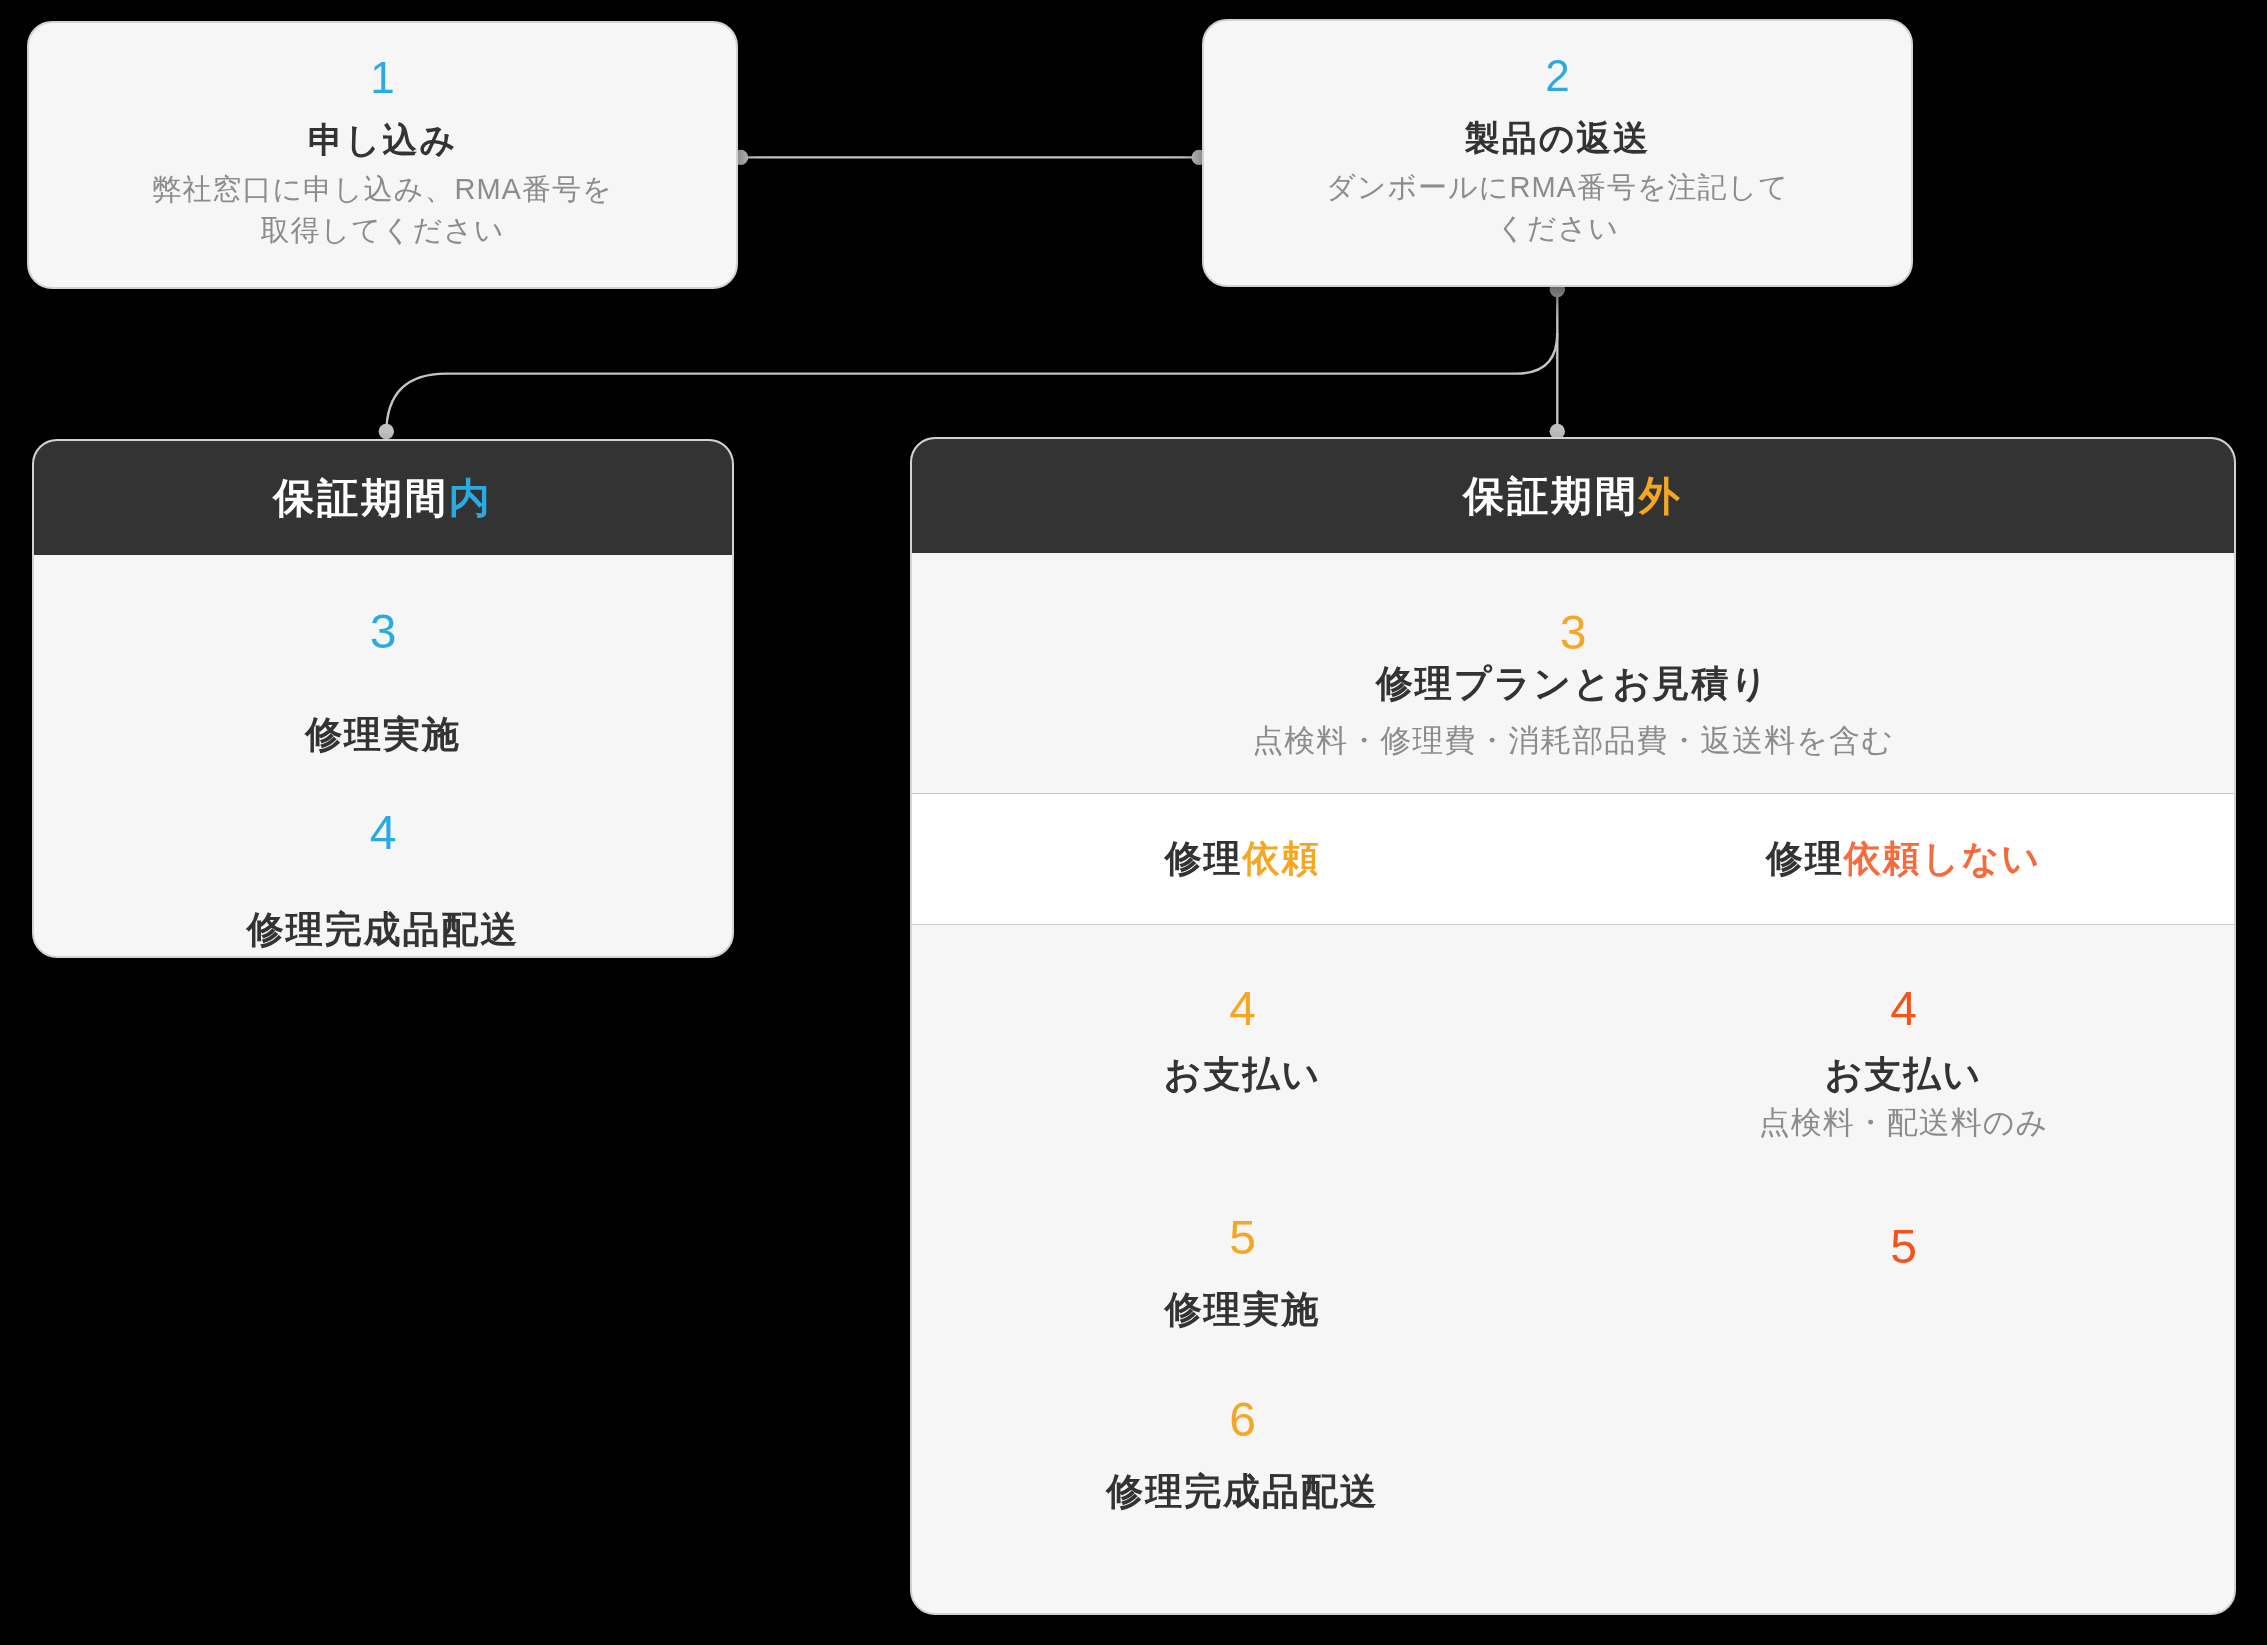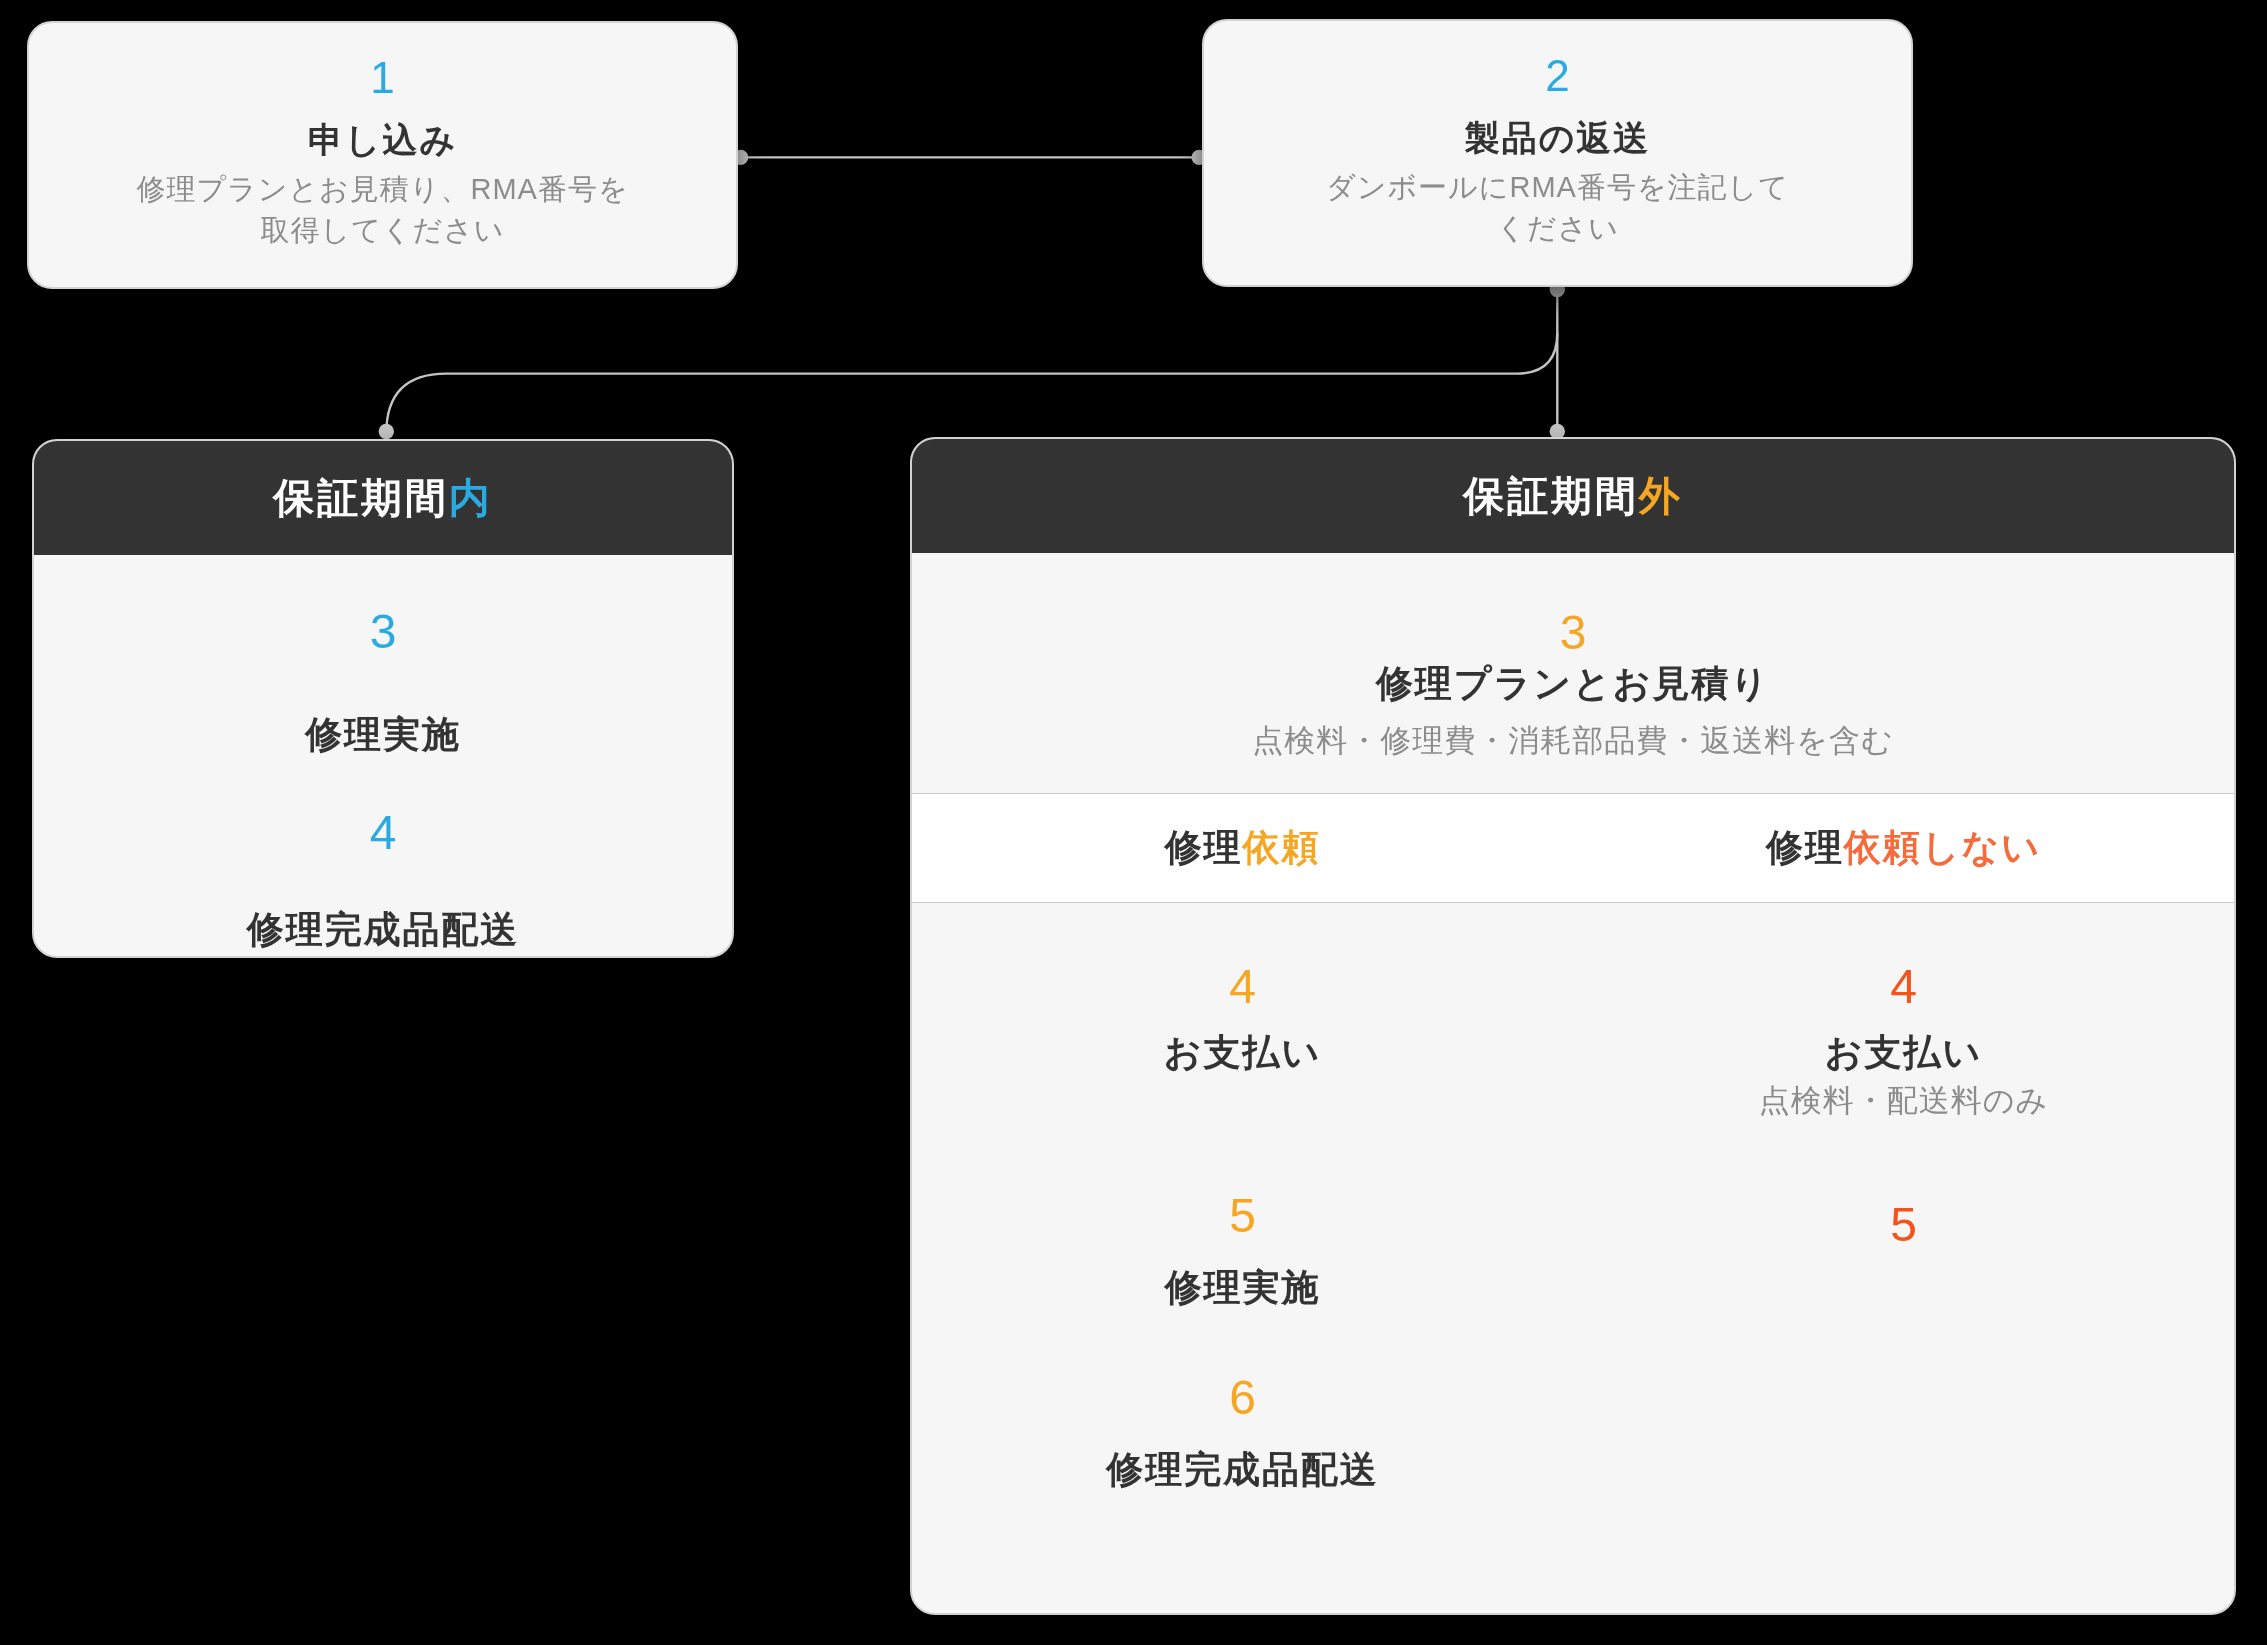--- a/index.html
+++ b/index.html
@@ -44,21 +44,21 @@
   #panel-in .n1{margin-top:53px;}
   #panel-in .t1{margin-top:60px;font-size:37px;}
   #panel-in .n2{margin-top:56px;}
   #panel-in .t2{margin-top:54px;font-size:37px;}
 
   
   #panel-out .est-num{margin-top:56px;}
   #panel-out .est-title{margin-top:8px;font-size:37px;}
   #panel-out .est-desc{margin-top:23px;font-size:31px;line-height:1;}
 
-  .band{margin-top:37px;height:110px;box-sizing:border-box;background:var(--c-band-bg);
+  .band{margin-top:37px;height:132px;box-sizing:border-box;background:var(--c-band-bg);
         border-top:1.9px solid #C9C9C9;border-bottom:1.9px solid #C9C9C9;display:flex;align-items:center;}
   .band-cell{flex:1;display:flex;align-items:center;justify-content:center;
         font-size:37px;font-weight:bold;color:var(--c-text-dark);letter-spacing:1.9px;}
 
   .columns{display:flex;}
   .col{flex:1;}
   .col .step-title{font-size:37px;}
   .col .n-a{margin-top:60px;}
   .col .t-a{margin-top:23px;}
   .col .d-a{margin-top:13.5px;font-size:31px;line-height:1;}
@@ -81,21 +81,21 @@
     <circle cx="767" cy="163" r="8" fill="var(--c-line)"></circle>
     <circle cx="1242" cy="163" r="8" fill="var(--c-line)"></circle>
     <circle cx="1613" cy="300" r="8" fill="var(--c-line)"></circle>
     <circle cx="1613" cy="447" r="8" fill="var(--c-line)"></circle>
     <circle cx="400" cy="447" r="8" fill="var(--c-line)"></circle>
   </svg>
 
   <div class="card small-card" id="card-step1">
     <div class="step-num num-blue">1</div>
     <div class="step-title">申し込み</div>
-    <div class="step-desc">修理プランとお見積り、RMA番号を
+    <div class="step-desc">弊社窓口に申し込み、RMA番号を
 取得してください</div>
   </div>
 
   <div class="card small-card" id="card-step2">
     <div class="step-num num-blue">2</div>
     <div class="step-title">製品の返送</div>
     <div class="step-desc">ダンボールにRMA番号を注記して
 ください</div>
   </div>
 

